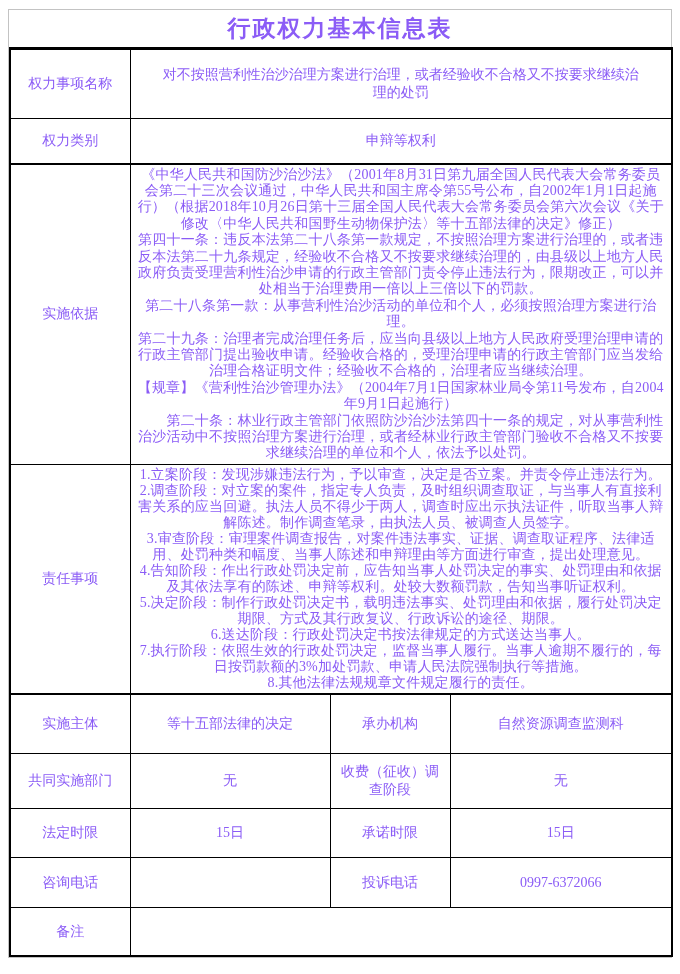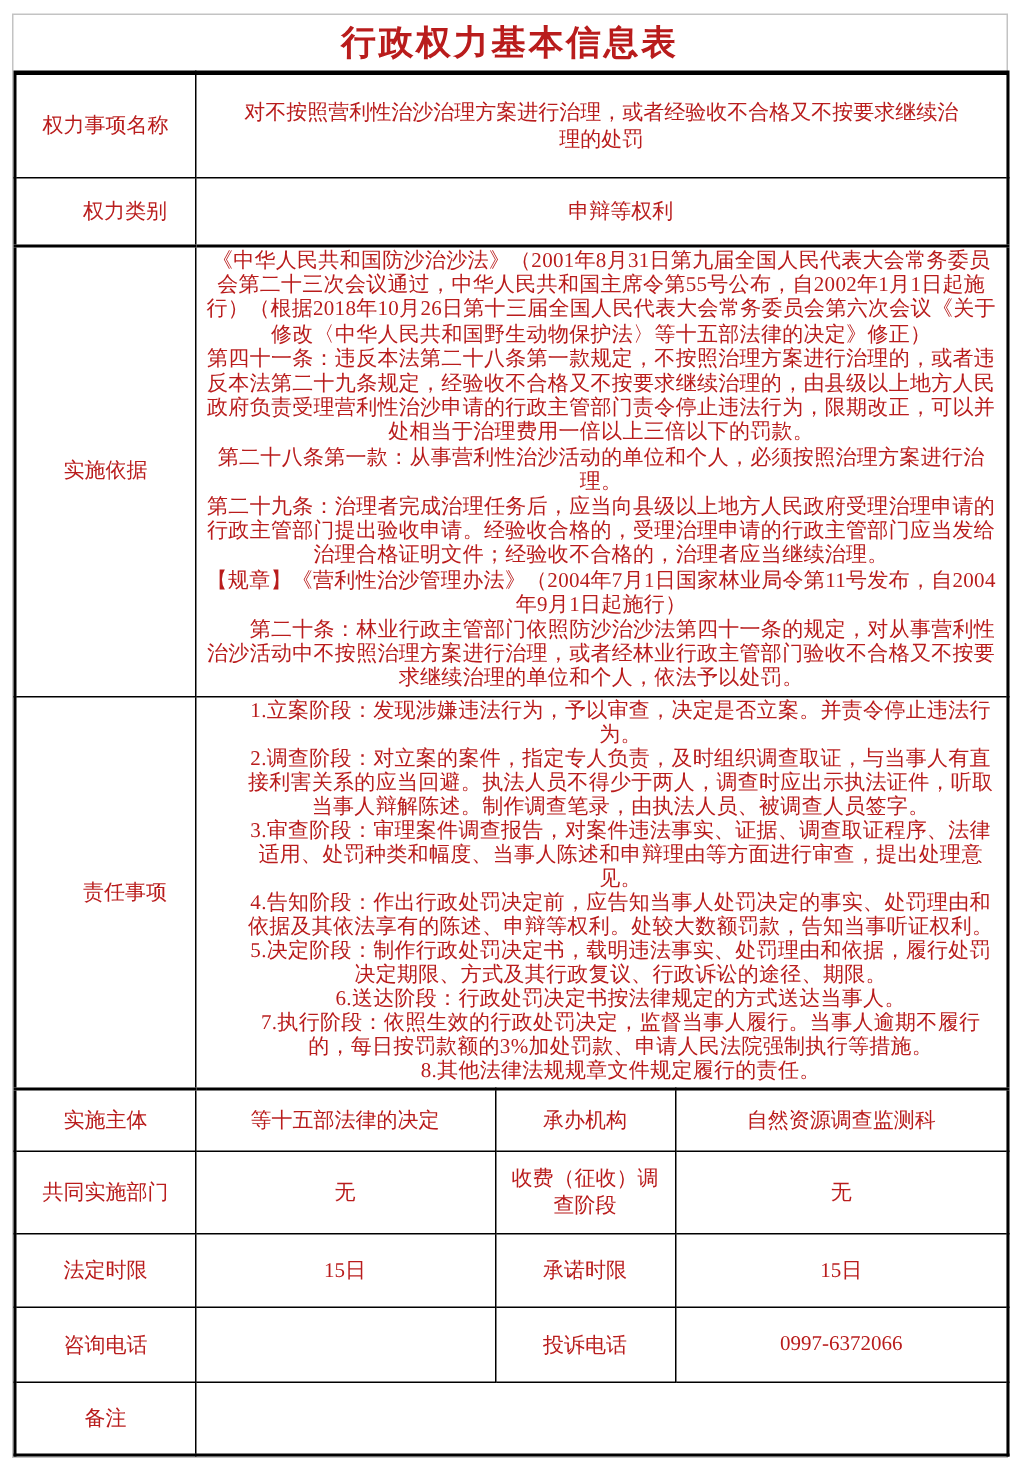--- a/index.html
+++ b/index.html
@@ -1,20 +1,20 @@
 <!DOCTYPE html>
 <html><head>
 <meta charset="utf-8">
 <style>
   html,body{margin:0;padding:0;background:#ffffff;}
   .page{
     width:680px;height:974px;
     background:#ffffff;
     font-family:"Liberation Serif","DejaVu Serif",serif;
-    color:#b91c1c;
+    color:#8b5cf6;
     box-sizing:border-box;
     position:relative;
   }
   .outer{
     position:absolute;left:8px;top:9px;width:664px;
     border:1px solid #c3c3c3;
     box-sizing:border-box;
   }
   .doc-title{
     height:37px;
@@ -30,21 +30,21 @@
   table.info th,table.info td{
     border:1px solid #000;
     padding:2px 6px;
     font-size:14px;
     font-weight:normal;
     text-align:center;
     vertical-align:middle;
     overflow:hidden;
     box-sizing:border-box;
   }
-  tr.sect-end th,tr.sect-end td{border-bottom-width:2px;padding-left:32px;}
+  tr.sect-end th,tr.sect-end td{border-bottom-width:2px;}
   td.longtext{
     text-align:left;
     vertical-align:top;
     font-size:13px;
     line-height:16.4px;
     padding:2px 4px 2px 5px;
     white-space:pre-wrap;
     letter-spacing:0.2px;
   }
   td.longtext.resp{line-height:16px;}
@@ -94,21 +94,21 @@
           <td colspan="3" class="longtext resp">1.立案阶段：发现涉嫌违法行为，予以审查，决定是否立案。并责令停止违法行为。
 2.调查阶段：对立案的案件，指定专人负责，及时组织调查取证，与当事人有直接利害关系的应当回避。执法人员不得少于两人，调查时应出示执法证件，听取当事人辩解陈述。制作调查笔录，由执法人员、被调查人员签字。
 3.审查阶段：审理案件调查报告，对案件违法事实、证据、调查取证程序、法律适用、处罚种类和幅度、当事人陈述和申辩理由等方面进行审查，提出处理意见。
 4.告知阶段：作出行政处罚决定前，应告知当事人处罚决定的事实、处罚理由和依据及其依法享有的陈述、申辩等权利。处较大数额罚款，告知当事听证权利。
 5.决定阶段：制作行政处罚决定书，载明违法事实、处罚理由和依据，履行处罚决定期限、方式及其行政复议、行政诉讼的途径、期限。
 6.送达阶段：行政处罚决定书按法律规定的方式送达当事人。
 7.执行阶段：依照生效的行政处罚决定，监督当事人履行。当事人逾期不履行的，每日按罚款额的3%加处罚款、申请人民法院强制执行等措施。
 8.其他法律法规规章文件规定履行的责任。</td>
         </tr>
 
-        <tr style="height:42px;">
+        <tr style="height:60px;">
           <th>实施主体</th>
           <td>等十五部法律的决定</td>
           <th>承办机构</th>
           <td>自然资源调查监测科</td>
         </tr>
 
 
         <tr style="height:55px;">
           <th>共同实施部门</th>
           <td>无</td>

